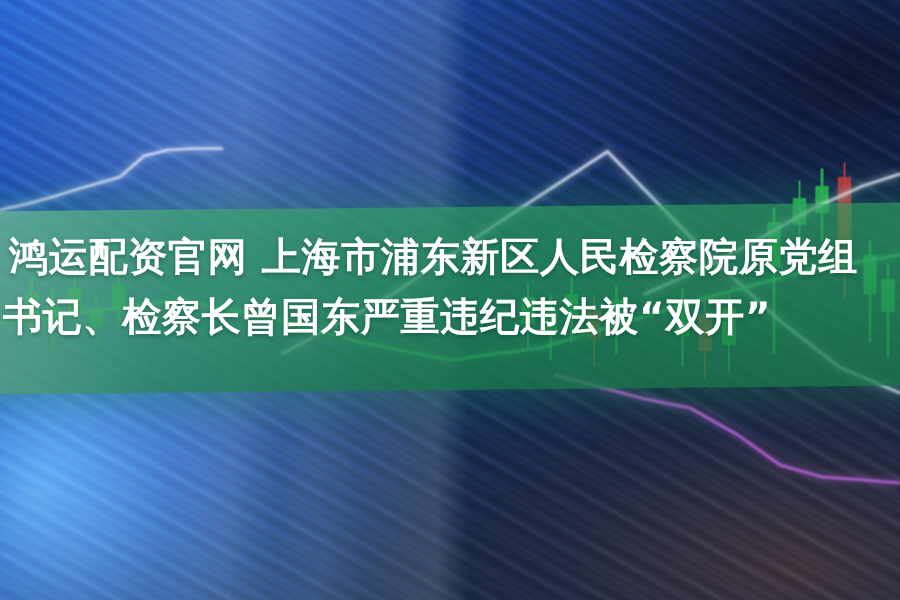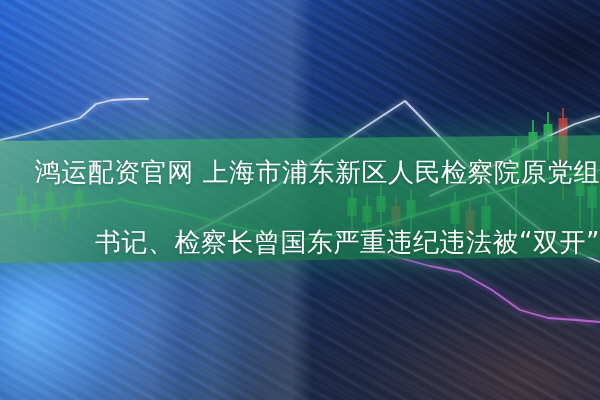--- a/index.html
+++ b/index.html
@@ -93,32 +93,32 @@
     inset: 0;
     background: linear-gradient(100deg, rgba(255,255,255,0.26) 0%, rgba(255,255,255,0.06) 22%, rgba(255,255,255,0.0) 48%);
   }
 
   
   #headline {
     position: absolute;
     left: 0;
     right: 0;
     top: 152px;
-    text-align: right;
+    text-align: left;
     color: #ffffff;
-    font-weight: normal;
+    font-weight: bold;
     font-size: 26px;
     line-height: 40px;
     letter-spacing: 0.5px;
     text-shadow: 0 1px 3px rgba(0,40,20,0.35);
     white-space: nowrap;
   }
   #headline .hl-line { display: block; }
   #line1 { padding-left: 6px; }
-  #line2 { padding-left: 2px; margin-top: 30px; }
+  #line2 { padding-left: 2px; }
 
   
   .candle-wick { shape-rendering: crispEdges; }
 </style>
 </head>
 <body>
 
 <div id="stage">
 
   <div class="layer" id="bg-base"></div>

